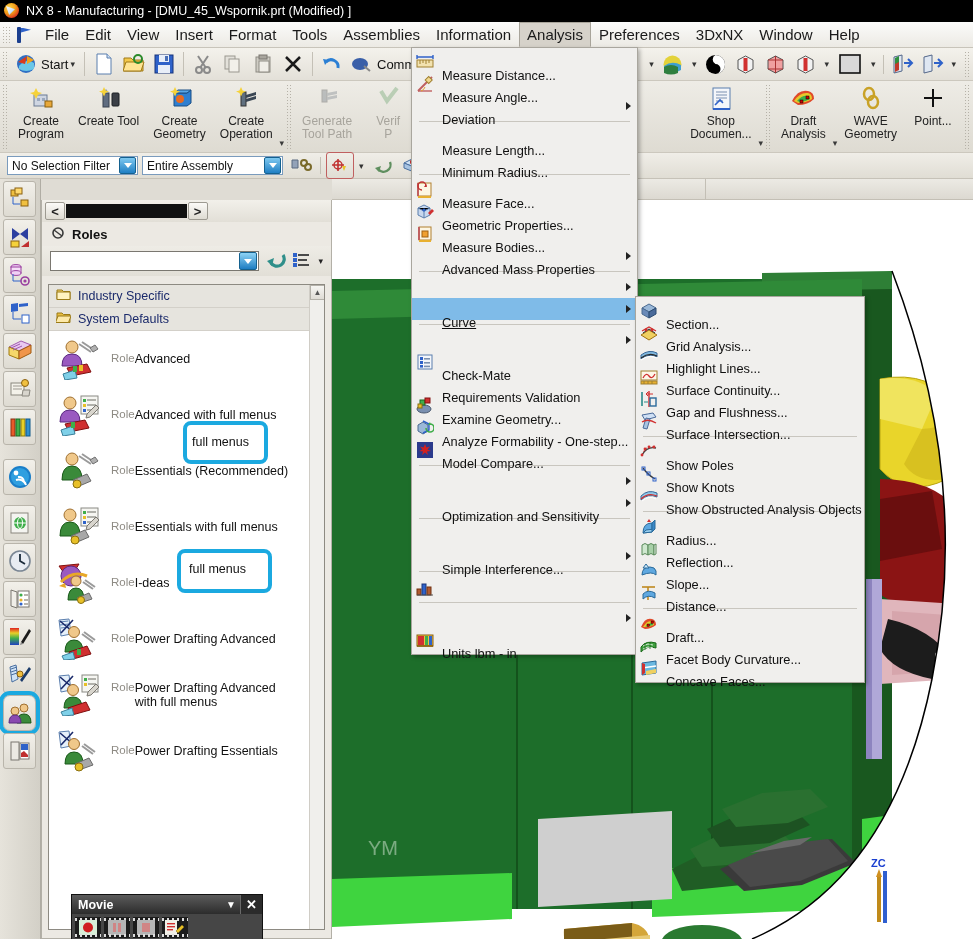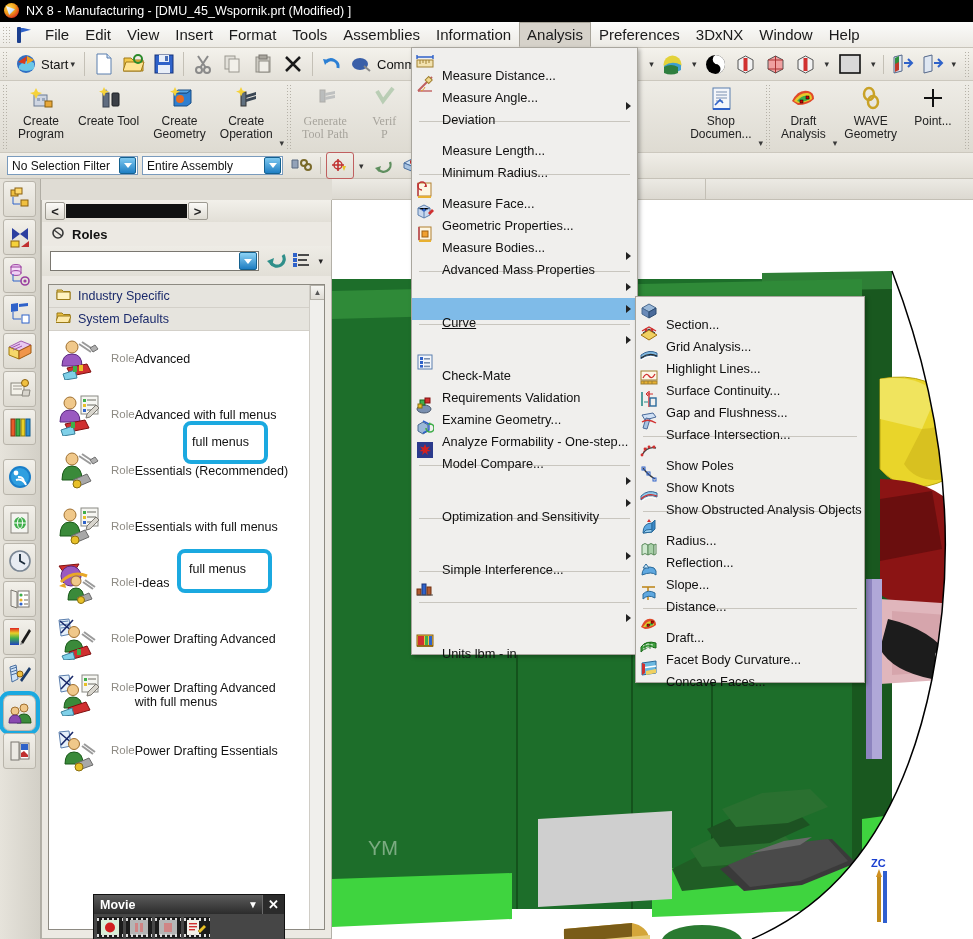--- a/index.html
+++ b/index.html
@@ -106,21 +106,21 @@
   }
   .sep { width:1px; align-self:stretch; margin:4px 4px; background:#c4c0b6; }
 
   .big-btn {
     display:flex; flex-direction:column; align-items:center; justify-content:flex-start;
     padding:4px 7px 2px 7px; min-width:58px; cursor:default;
   }
   .big-btn .lbl {
     font-size:12px; color:#222; text-align:center; line-height:13px; margin-top:2px;
   }
-  .big-btn.disabled .lbl { color:#a7a49c;font-family:Liberation Serif, serif; }
+  .big-btn.disabled .lbl { color:#a7a49c; }
   .big-ico { width:30px;height:28px; position:relative; }
 
   .dropcaret { font-size:9px; color:#3a3a3a; align-self:flex-end; margin-bottom:4px; }
 
   .combo {
     height:19px; background:#fff; border:1px solid #7a9bbd;
     display:flex; align-items:center; font-size:12px; color:#111;
     padding-left:4px; margin-left:4px; position:relative;
   }
   .combo .arrow {
@@ -257,21 +257,21 @@
   .mi .mtext { flex:1;margin-top:27px; }
   .mi .sub {
     position:absolute; right:6px; top:50%; transform:translateY(-50%);
     width:0;height:0;border-top:4px solid transparent;border-bottom:4px solid transparent;
     border-left:5px solid #222;
   }
   .msep { height:1px; background:#c9c6bf; margin:4px 7px; }
 
   
   .movie {
-    position:absolute; left:93px; top:894px; width:192px; height:45px;
+    position:absolute; left:71px; top:894px; width:192px; height:45px;
     background:#3c3c3c; border:1px solid #111;
   }
   .movie-hdr {
     height:19px; background:linear-gradient(#5b5b5b,#2c2c2c);
     display:flex;align-items:center; color:#fff; font-weight:bold;
     font-size:12.5px; padding-left:6px;
   }
   .movie-hdr .car { margin-left:auto; margin-right:4px; font-size:10px; }
   .movie-hdr .cls {
     width:22px;height:19px;background:#2b2b2b;border-left:1px solid #6a6a6a;

